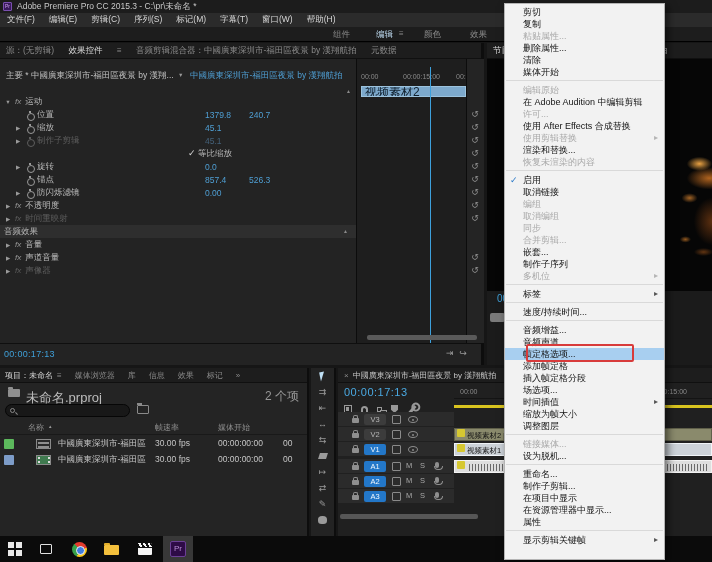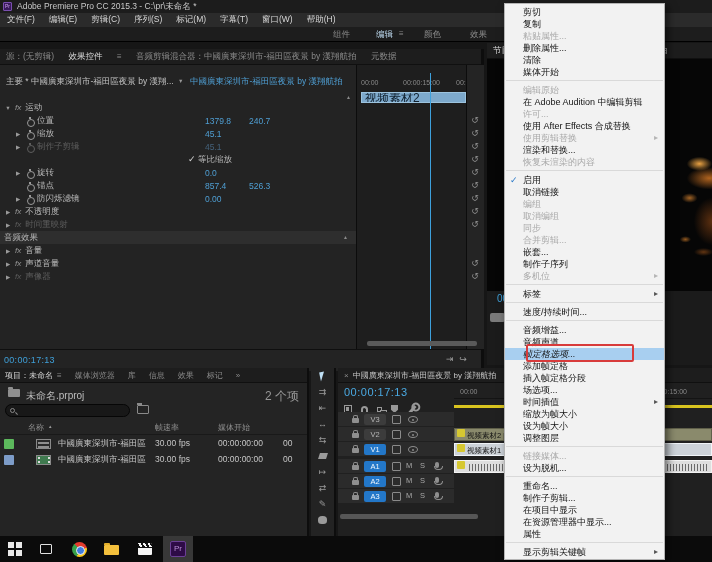--- a/index.html
+++ b/index.html
@@ -17,21 +17,21 @@
   .ws-active{color:#bdd9ee;}
   .hamb{color:#8a8a8a;font-size:8px;}
 
   
   .ptabs{position:absolute;left:0;top:0;right:0;height:16px;background:#1d1d1d;border-bottom:1px solid #101010;color:#8a8a8a;font-size:8.5px;white-space:nowrap;overflow:hidden;}
   .ptabs span{display:inline-block;padding:2px 6px 0 6px;}
   .ptab-active{color:#d8d8d8;}
   .blue{color:#4f9fd4;}
 
   
-  .fxpanel{position:absolute;left:0;top:49px;width:484px;height:322px;background:#232323;border-right:3px solid #0d0d0d;padding-left:20px;}
+  .fxpanel{position:absolute;left:0;top:43px;width:484px;height:322px;background:#232323;border-right:3px solid #0d0d0d;padding-left:20px;}
   .fx-head{position:absolute;left:0;top:24px;width:356px;height:16px;font-size:8.5px;color:#c0c0c0;white-space:nowrap;overflow:hidden;}
   .fx-head .m{position:absolute;left:6px;top:3px;max-width:168px;overflow:hidden;white-space:nowrap;}
   .fx-head .dd{position:absolute;left:178px;top:5px;font-size:5.5px;color:#9a9a9a;}
   .fx-head .seq{position:absolute;left:190px;top:3px;width:162px;overflow:hidden;white-space:nowrap;}
   .fx-left{position:absolute;left:0;top:52px;width:356px;}
   .esec{height:13px;background:#2e2e2e;color:#b5b5b5;font-size:8.5px;display:flex;align-items:center;padding-left:4px;position:relative;}
   .esec::after{content:"▲";position:absolute;right:8px;top:3px;font-size:5px;color:#8a8a8a;}
   .erow{position:relative;height:13px;display:flex;align-items:center;color:#b9b9b9;font-size:8.5px;}
   .tgl{width:10px;flex:none;margin-left:3px;text-align:center;font-size:5.5px;color:#9a9a9a;}
   .tgl.r::before{content:"▶";} .tgl.d::before{content:"▼";}
@@ -73,21 +73,21 @@
   .progtc{position:absolute;left:10px;top:250px;font-size:10px;color:#3fa0d9;white-space:nowrap;}
   .progthumb{position:absolute;left:3px;top:270px;width:15px;height:9px;background:#7a7a7a;border-radius:2px;}
 
   
   .projpanel{position:absolute;left:0;top:368px;width:309px;height:168px;background:#242424;border-right:2px solid #0d0d0d;}
   .projtabs{display:flex;align-items:center;height:15px;background:#1d1d1d;border-bottom:1px solid #101010;color:#8a8a8a;font-size:8px;white-space:nowrap;overflow:hidden;}
   .projtabs>span{margin-left:13px;flex:none;}
   .crumb{position:absolute;left:0;top:17px;right:0;height:17px;}
   .foldico{position:absolute;left:8px;top:4px;width:12px;height:8px;background:#8f8f8f;border-radius:1px;}
   .foldico::before{content:"";position:absolute;left:0;top:-2px;width:5px;height:2px;background:#8f8f8f;border-radius:1px 1px 0 0;}
-  .crumbname{position:absolute;left:26px;top:4px;font-size:10px;color:#bdbdbd;}
+  .crumbname{position:absolute;left:26px;top:4px;font-size:13px;color:#bdbdbd;}
   .crumbcount{position:absolute;right:8px;top:3px;font-size:12px;color:#979797;}
   .searchrow{position:absolute;left:0;top:35px;right:0;height:17px;}
   .searchbox{position:absolute;left:5px;top:1px;width:125px;height:13px;background:#181818;border:1px solid #060606;border-radius:7px;}
   .mag{position:absolute;left:4px;top:2.5px;width:5px;height:5px;border:1px solid #8a8a8a;border-radius:50%;}
   .mag::after{content:"";position:absolute;left:4px;top:4px;width:3px;height:1px;background:#8a8a8a;transform:rotate(45deg);}
   .newbin{position:absolute;left:137px;top:2px;width:12px;height:9px;border:1px solid #8a8a8a;border-radius:1px;}
   .newbin::before{content:"";position:absolute;left:-1px;top:-3px;width:5px;height:2px;background:#8a8a8a;}
   .pcols{position:absolute;left:0;top:54px;right:0;height:13px;font-size:8px;color:#909090;border-bottom:1px solid #191919;}
   .pc1{position:absolute;left:28px;} .pc1::after{content:"▲";font-size:4.5px;margin-left:4px;color:#9a9a9a;vertical-align:2px;}
   .pc2{position:absolute;left:155px;} .pc3{position:absolute;left:218px;} .pc4{position:absolute;left:283px;margin-left:32px;}
@@ -154,21 +154,21 @@
   .folder::before{content:"";position:absolute;left:0;top:-2px;width:6px;height:2px;background:#e2ae2b;border-radius:1px 1px 0 0;}
   .movie{width:14px;height:12px;background:#f5f5f5;border-radius:1px;position:relative;overflow:hidden;}
   .movie::before{content:"";position:absolute;left:0;top:0;right:0;height:4px;background:repeating-linear-gradient(60deg,#111 0 2px,#f5f5f5 2px 4px);border-bottom:1px solid #111;}
   .practive{position:absolute;left:163px;top:0;width:30px;height:26px;background:#383838;}
   .prapp{width:16px;height:16px;background:#2e0b47;border:1px solid #6b3f96;border-radius:2px;color:#b98fd6;font-size:8px;line-height:14px;text-align:center;}
 
   
   .ctx{position:absolute;left:504px;top:3px;width:161px;height:557px;background:#f2f2f2;border:1px solid #b4b4b4;box-shadow:3px 3px 8px rgba(0,0,0,.55);z-index:40;padding-top:2px;font-size:9px;color:#141414;}
   .mi{position:relative;height:12px;line-height:12px;padding-left:18px;white-space:nowrap;overflow:hidden;}
   .mi.d{color:#a9a9a9;}
-  .mi.hl{background:#a8cff0;font-style:italic;}
+  .mi.hl{background:#a8cff0;}
   .mi.s::after{content:"▸";position:absolute;right:6px;top:0;font-size:8px;color:#555;}
   .mi.d.s::after{color:#b5b5b5;}
   .mi.c::before{content:"✓";position:absolute;left:5px;top:0;color:#2878c8;font-size:9px;}
   .msep{height:1px;background:#d9d9d9;margin:2px 1px 3px 1px;}
   .redbox{position:absolute;left:526px;top:344px;width:108px;height:18px;border:2px solid #d83b3b;border-radius:2px;z-index:50;pointer-events:none;}
 </style>
 </head>
 <body>
 
 <div class="screen">
@@ -524,21 +524,20 @@
     <div class="mi">速度/持续时间...</div>
     <div class="msep"></div>
     <div class="mi">音频增益...</div>
     <div class="mi">音频声道...</div>
     <div class="mi hl">帧定格选项...</div>
     <div class="mi">添加帧定格</div>
     <div class="mi">插入帧定格分段</div>
     <div class="mi">场选项...</div>
     <div class="mi s">时间插值</div>
     <div class="mi">缩放为帧大小</div>
-    <div class="mi">设为帧大小</div>
     <div class="mi">调整图层</div>
     <div class="msep"></div>
     <div class="mi d">链接媒体...</div>
     <div class="mi">设为脱机...</div>
     <div class="msep"></div>
     <div class="mi">重命名...</div>
     <div class="mi">制作子剪辑...</div>
     <div class="mi">在项目中显示</div>
     <div class="mi">在资源管理器中显示...</div>
     <div class="mi">属性</div>

